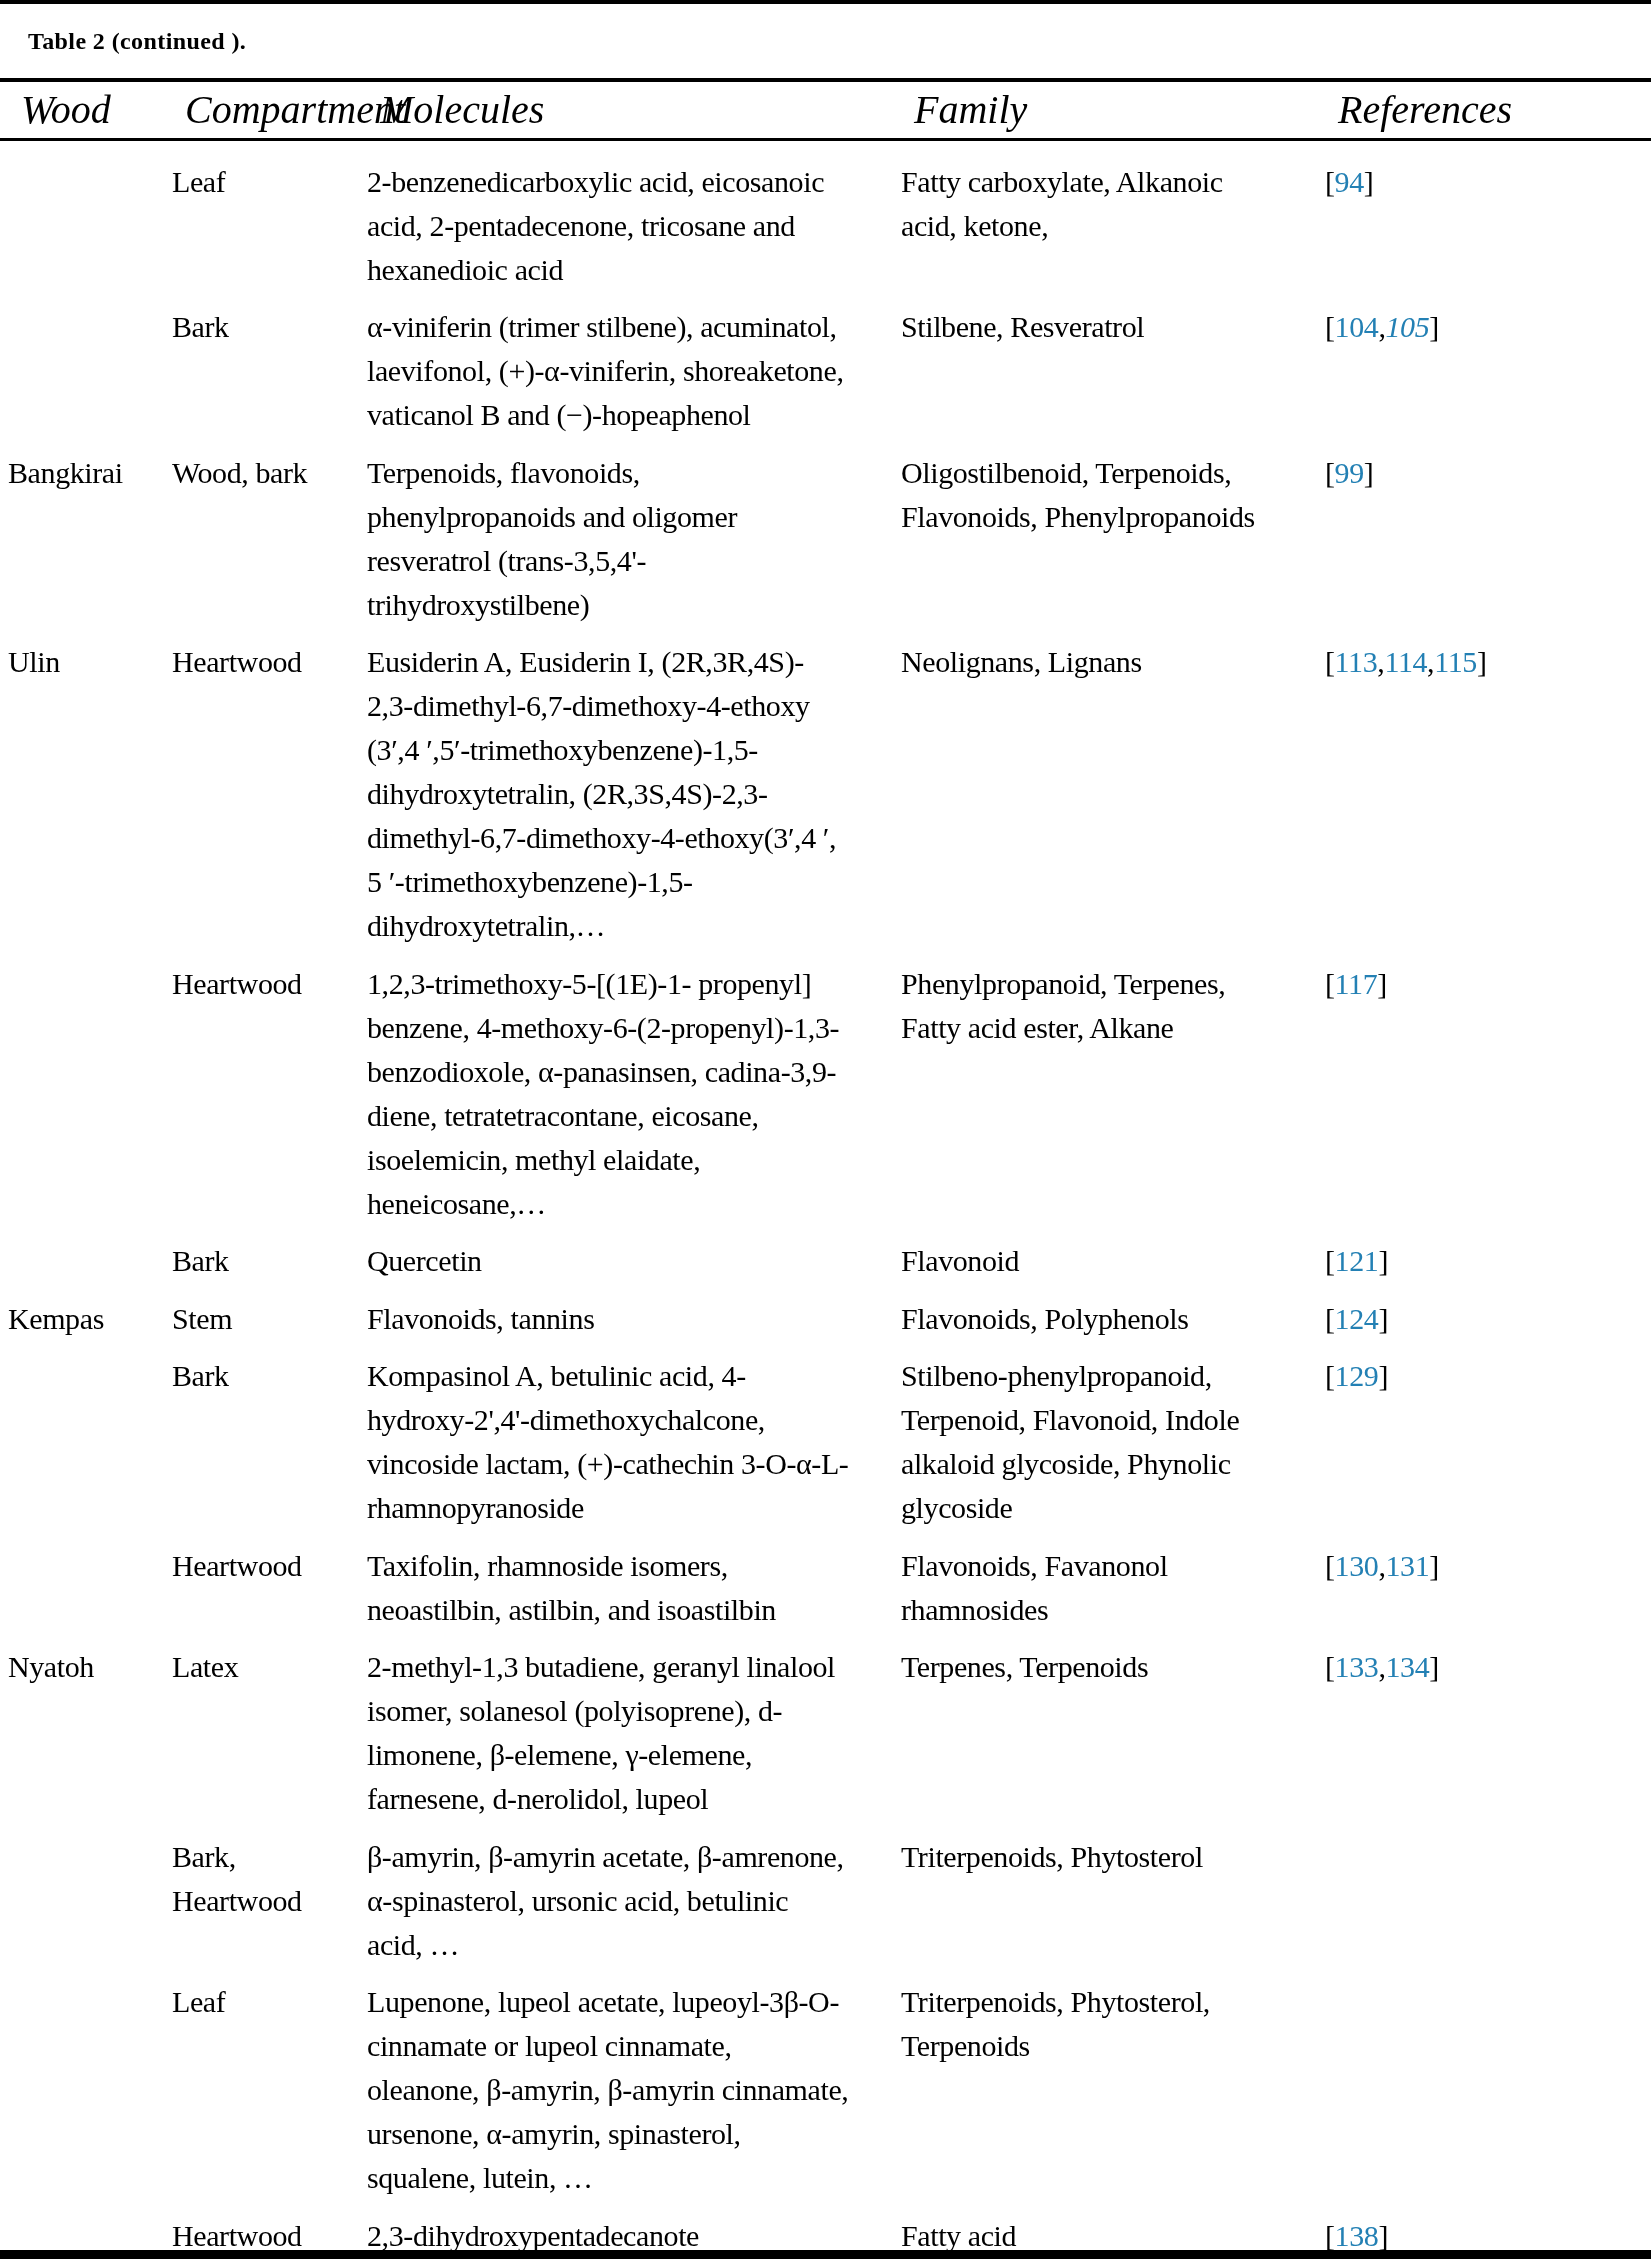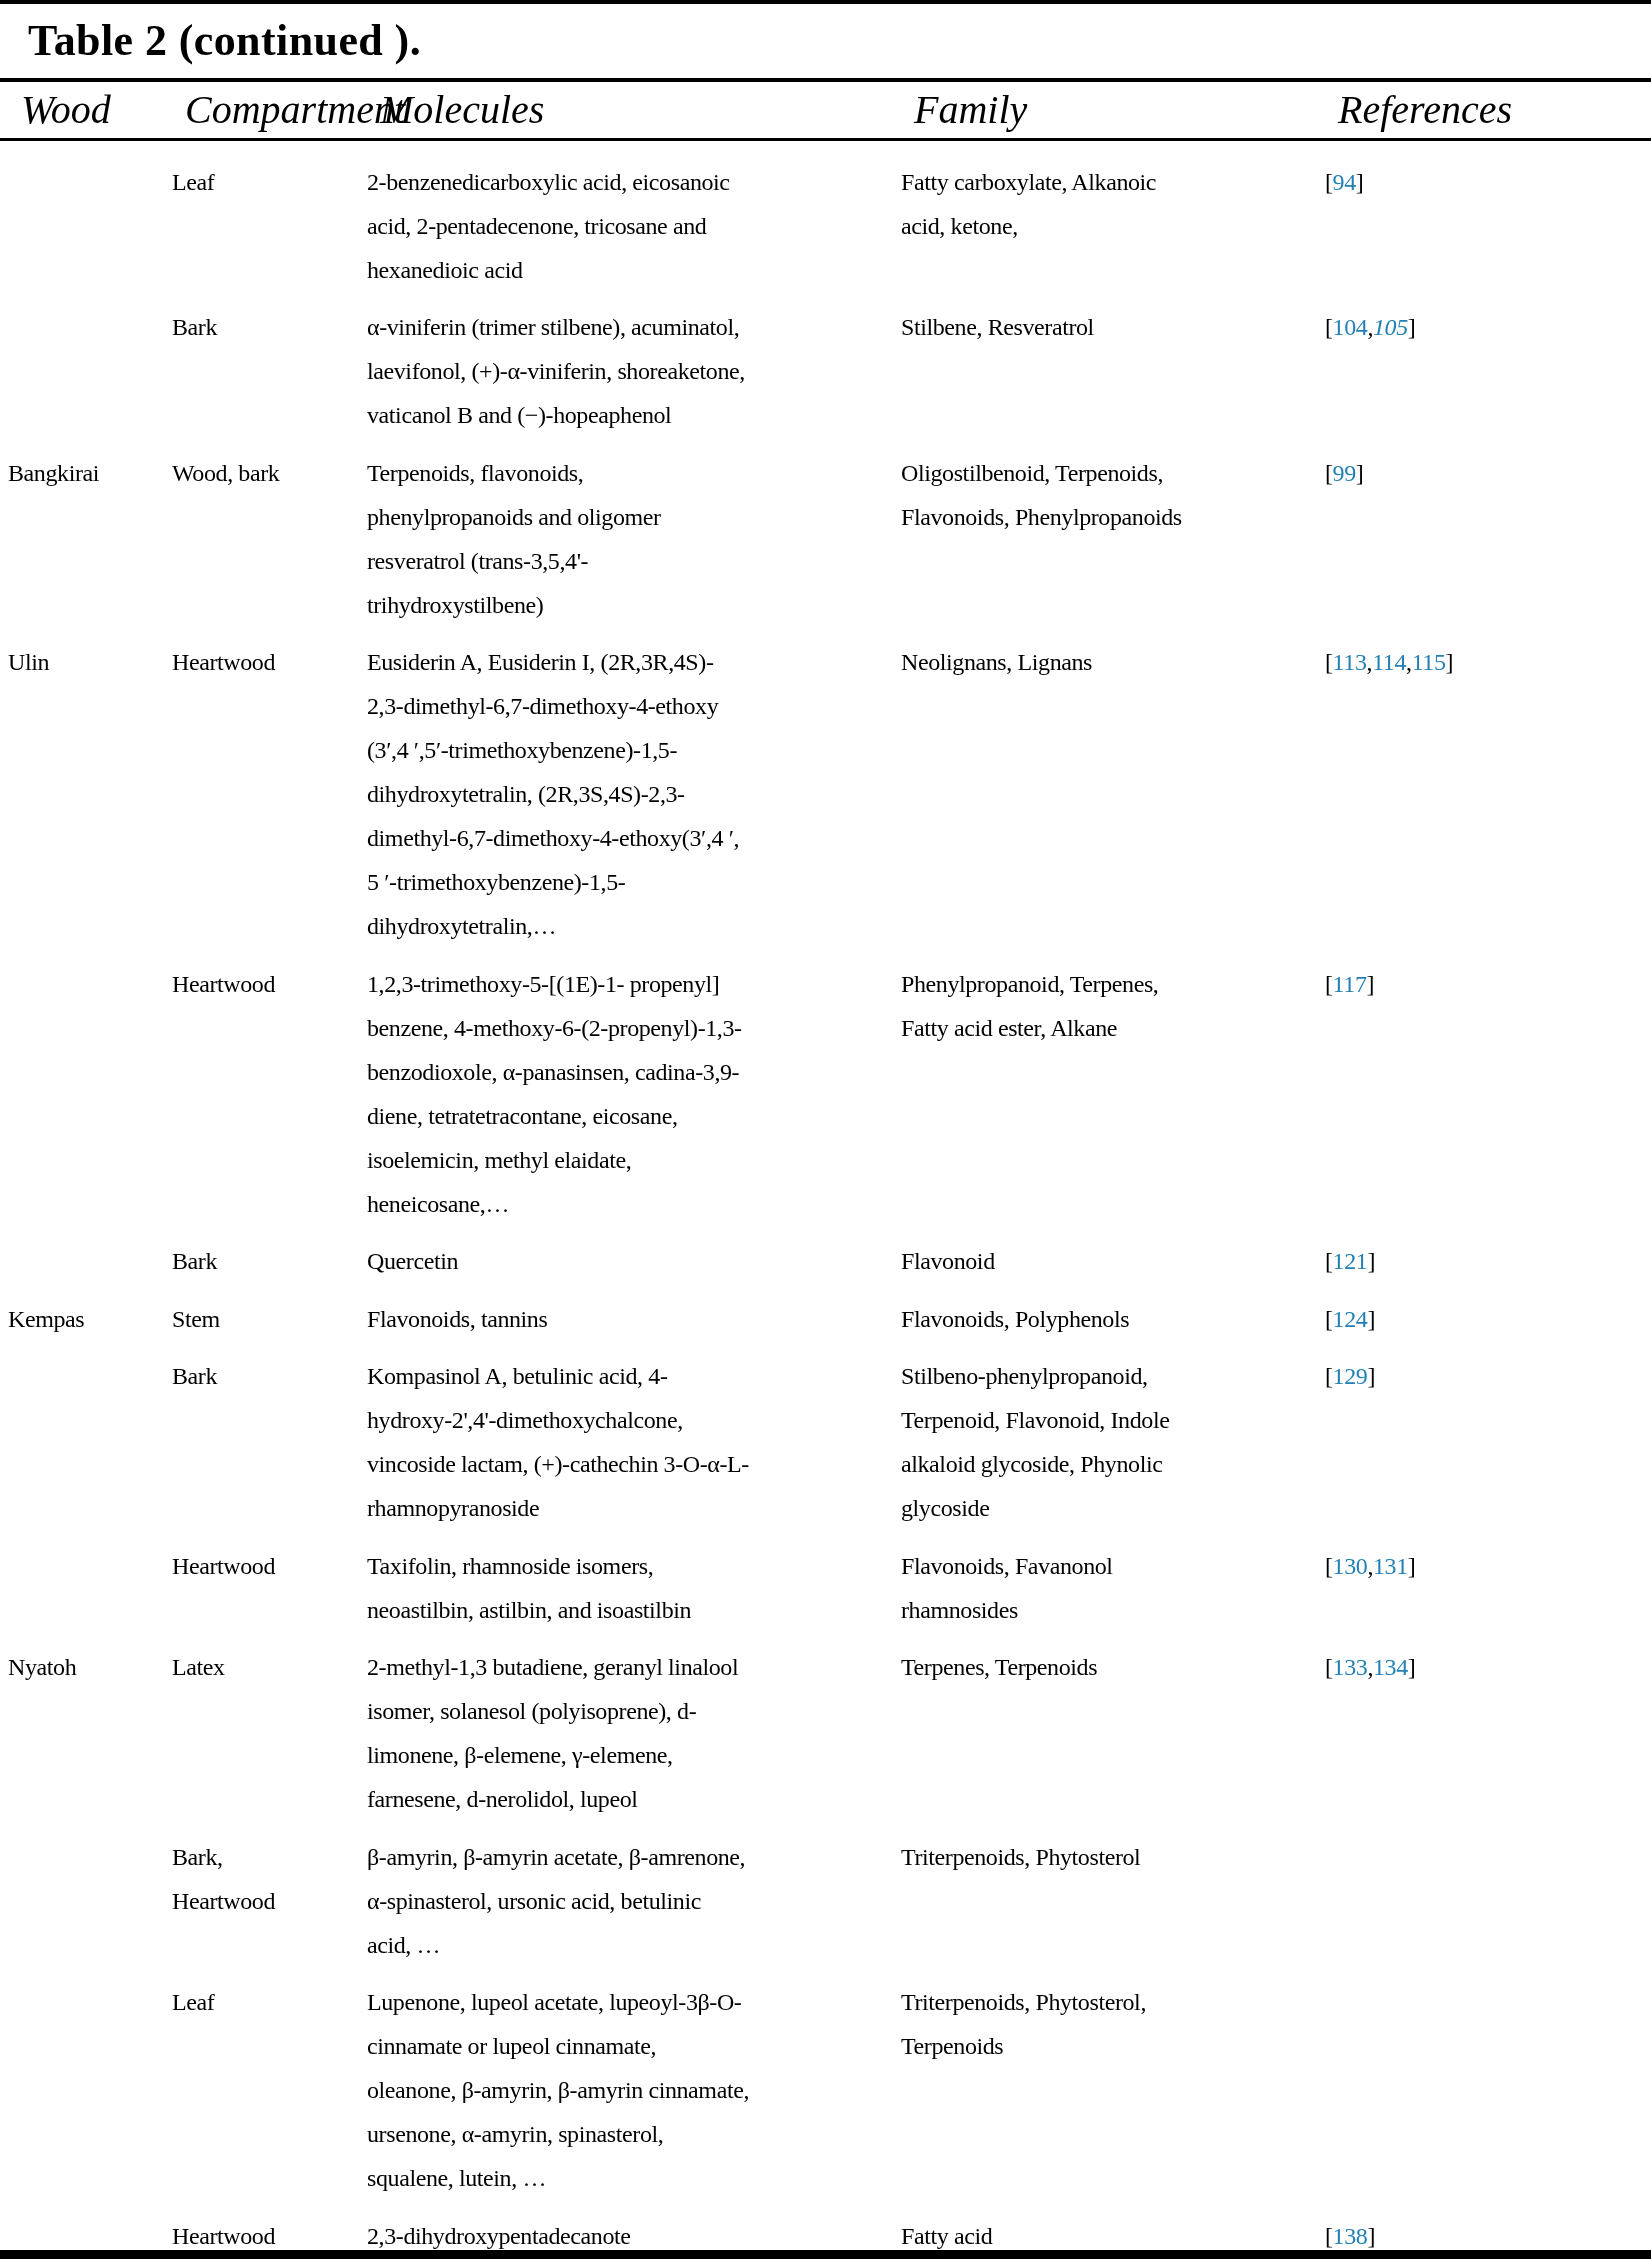--- a/index.html
+++ b/index.html
@@ -19,41 +19,41 @@
   .rule-head-bottom { height: 3.4px; }
   .rule-bottom {
     position: absolute;
     left: 0; bottom: 2.5px;
     height: 8.4px;
   }
   .table-title {
     margin: 17px 0 0 28px;
     height: 40px;
     line-height: 40px;
-    font-size: 44px;
+    font-size: 24px;
     font-weight: bold;
     letter-spacing: 0.4px;
   }
   .title-gap { height: 17px; }
   .grid-row {
     display: grid;
     grid-template-columns: 164px 195px 534px 424px 278px;
     padding-left: 21px;
     box-sizing: border-box;
   }
   .header-row {
     font-size: 40px;
     line-height: 37px;
     padding-top: 8.4px;
     padding-bottom: 10px;
     font-style: italic;
   }
   .table-body { padding-top: 18.5px; }
   .body-row {
-    font-size: 24px;
+    font-size: 30px;
     line-height: 44px;
     letter-spacing: -0.4px;
     padding-bottom: 13.5px;
     padding-left: 8px;
   }
   .body-row:last-child { padding-bottom: 0; }
   .cell {
     white-space: pre-line;
     padding-right: 15px;
     box-sizing: border-box;

